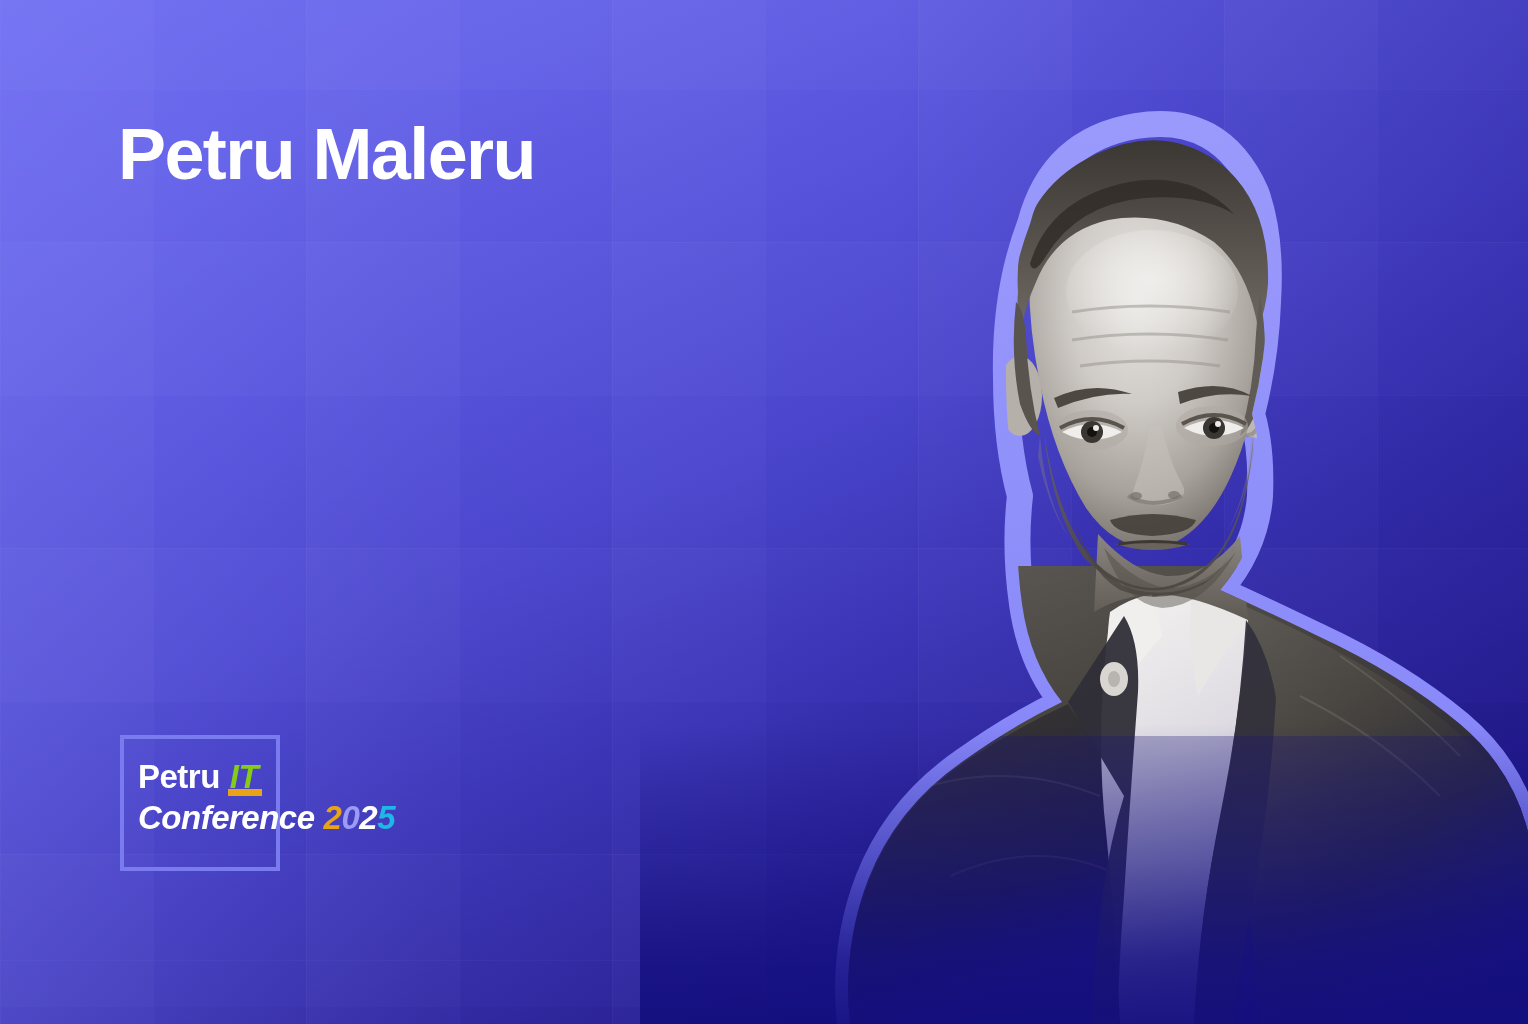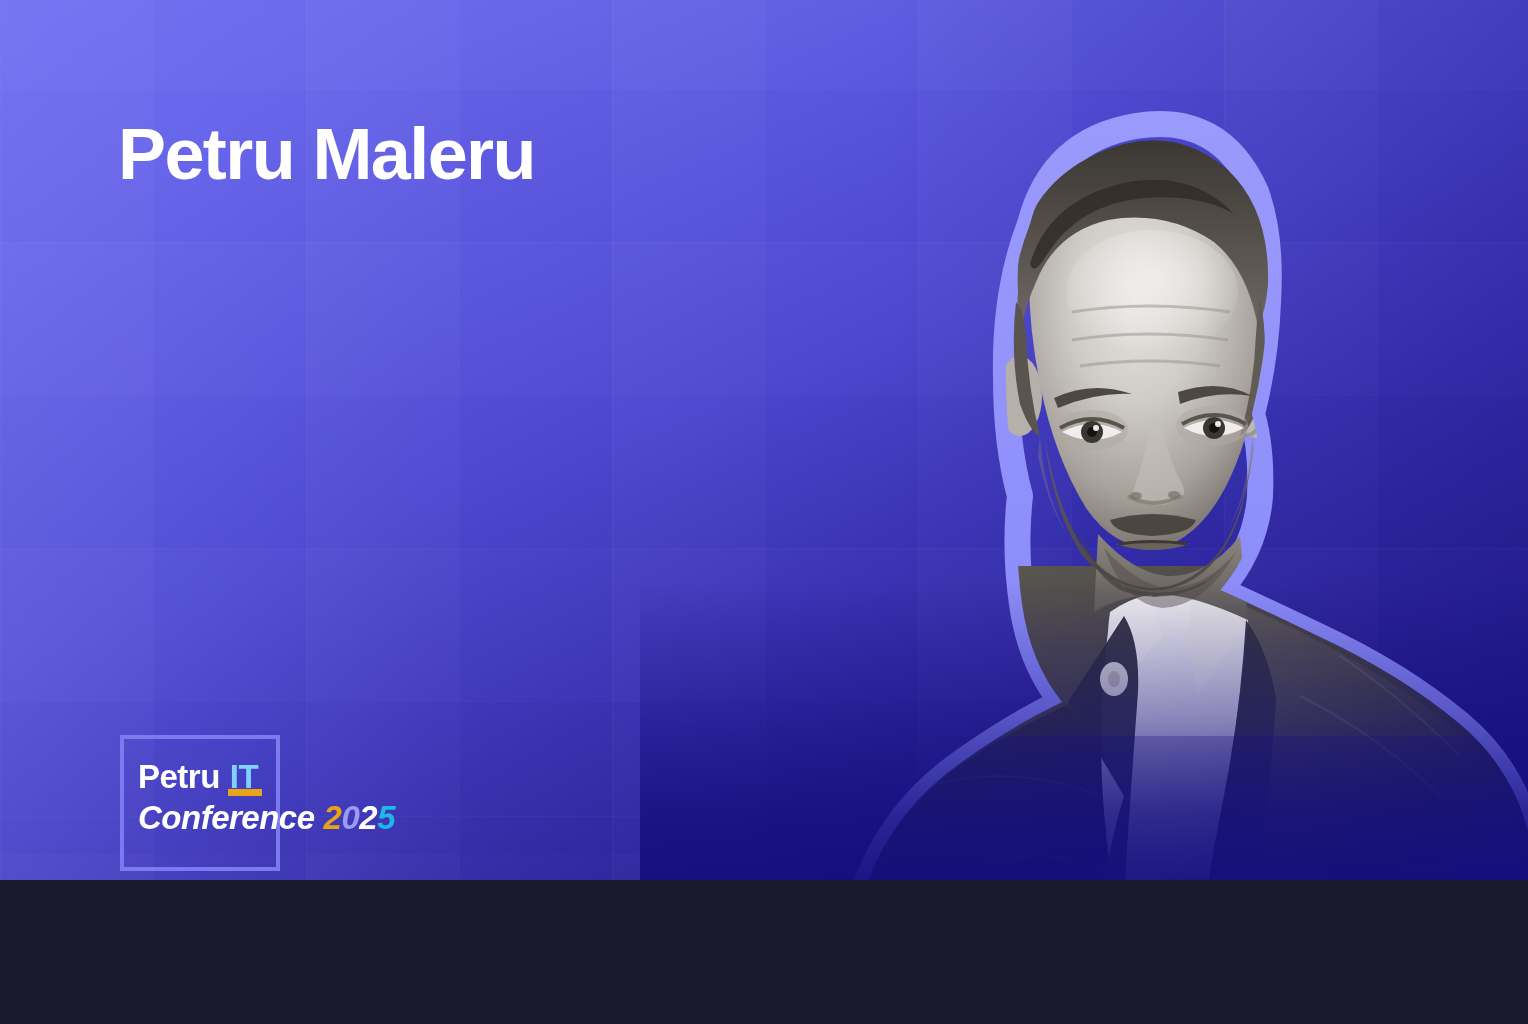--- a/index.html
+++ b/index.html
@@ -6,21 +6,21 @@
   html, body {
     margin: 0;
     padding: 0;
     background: #1a1a2e;
   }
   * { box-sizing: border-box; }
 
   .canvas {
     position: relative;
     width: 1528px;
-    height: 880px;
+    height: 1024px;
     overflow: hidden;
     font-family: "Liberation Sans", sans-serif;
     background: #4a46c4;
   }
 
   
   .bg-gradient {
     position: absolute;
     inset: 0;
     background:
@@ -146,22 +146,23 @@
   .logo-line {
     display: block;
     font-size: 33px;
     line-height: 41px;
     color: #ffffff;
   }
   .logo-line-2 { margin-top: 0; font-style: italic; }
   .it-mark {
     position: relative;
     display: inline-block;
-    color: #7dd3fc;
+    color: #84cc16;
     padding: 0 1px;
+    font-style: italic;
   }
   .it-mark::after {
     content: "";
     position: absolute;
     left: -1px;
     right: -3px;
     bottom: 1px;
     height: 7px;
     background: #e8a317;
   }

